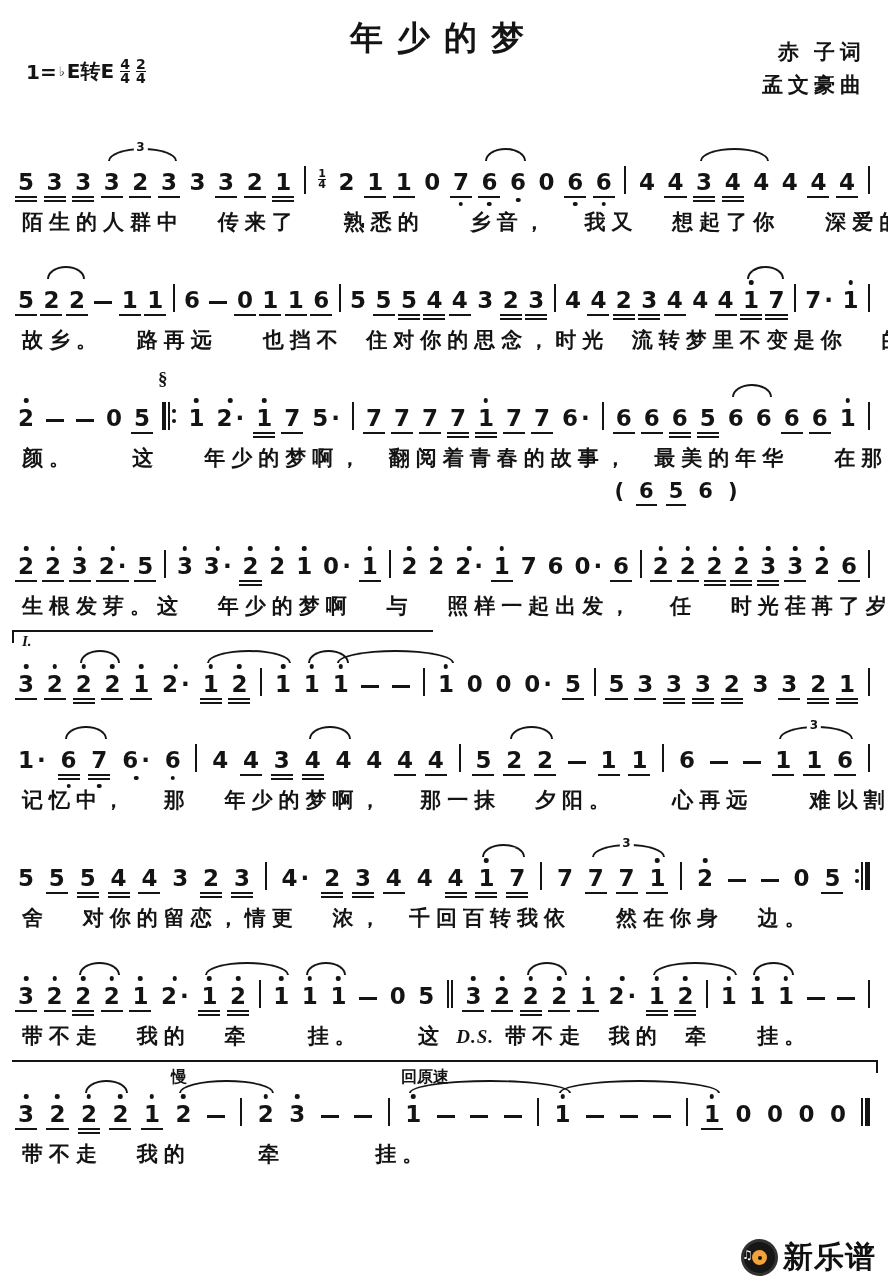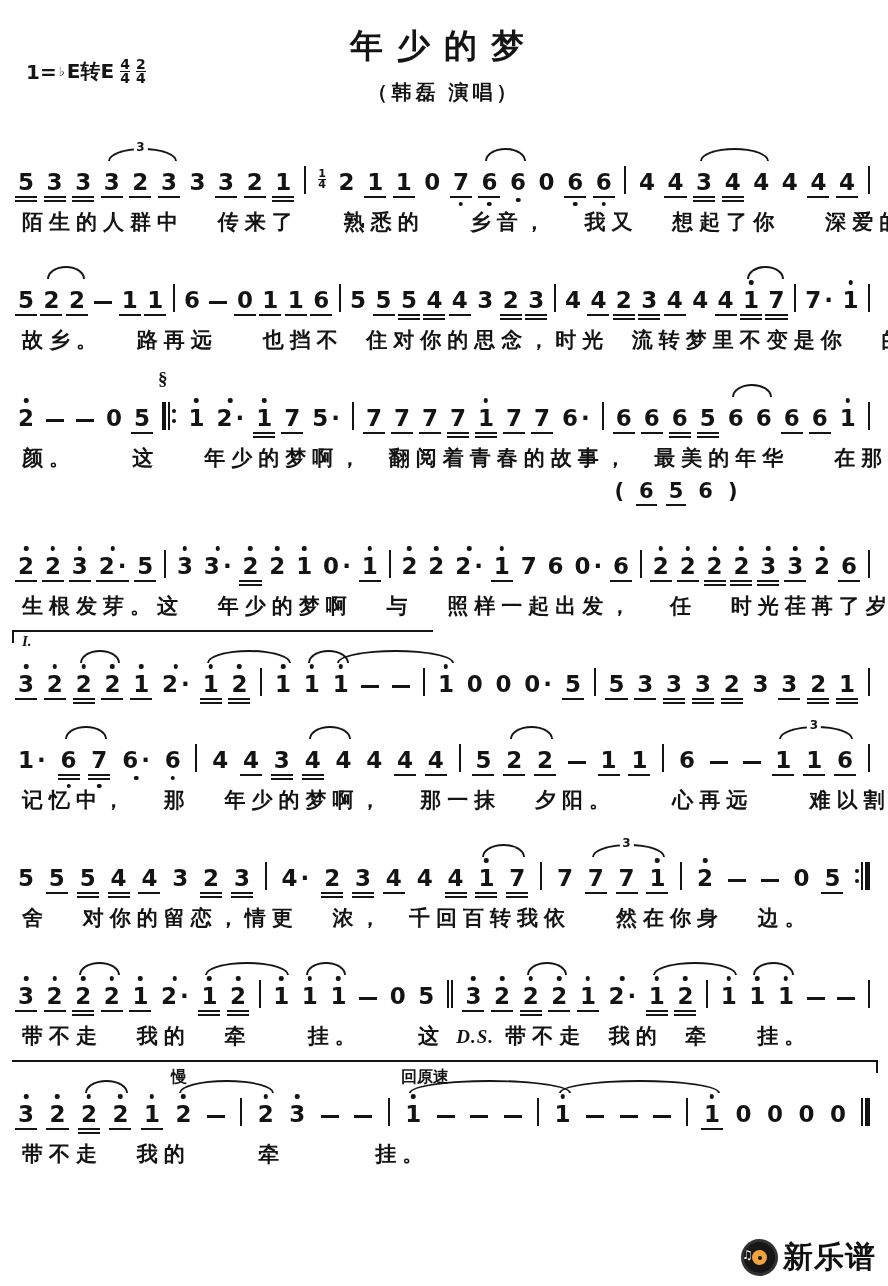--- a/index.html
+++ b/index.html
@@ -1,20 +1,20 @@
 <!DOCTYPE html>
 <html><head>
 <meta charset="utf-8">
 <style>
   html,body{margin:0;padding:0;background:#fff;}
   .page{width:888px;height:1286px;position:relative;background:#fff;overflow:hidden;
         font-family:"DejaVu Sans",sans-serif;color:#141414;}
   
   .hdr{position:relative;height:118px;}
-  .title{text-align:center;font:bold 33px "Liberation Serif",serif;letter-spacing:14px;padding-top:24px;}
+  .title{text-align:center;font:bold 33px "Liberation Serif",serif;letter-spacing:14px;padding-top:16px;}
   .subtitle{text-align:center;font:bold 20px "Liberation Serif",serif;letter-spacing:4px;margin-top:10px;}
   .credits{position:absolute;right:22px;top:36px;text-align:right;
            font:bold 21px "Liberation Serif",serif;letter-spacing:5px;line-height:33px;}
   .keysig{position:absolute;left:26px;top:58px;font:bold 20px "DejaVu Sans",sans-serif;
           display:flex;align-items:center;gap:2px;}
   .keysig sup{font-size:13px;vertical-align:super;}
   .frac{display:inline-flex;flex-direction:column;align-items:center;font:bold 14px "DejaVu Sans",sans-serif;
         line-height:13px;margin-left:4px;}
   .frac b{border-top:1.5px solid #141414;}
   
@@ -65,21 +65,24 @@
   .disc::before{content:"";width:4px;height:4px;border-radius:50%;background:#141414;position:absolute;z-index:2;}
   .disc .note{position:absolute;left:1px;top:9px;color:#fff;font-size:12px;z-index:3;}
   .logo-text{font:bold 30px "DejaVu Sans",sans-serif;letter-spacing:1px;color:#111;}
 </style>
 <style>.disc::after{background:#f2a33c;}</style></head>
 <body>
 
 <div class="page">
   <div class="hdr">
     <div class="title">年少的梦</div>
-    <div class="subtitle">（韩磊 演唱）</div>
+    <div class="credits">
+      <div>赤  子词</div>
+      <div>孟文豪曲</div>
+    </div>
     <div class="keysig">
       <span>1=</span>
         <sup>♭</sup>
         <span>E转E</span>
       <span class="frac">
           <span>4</span>
           <b>4</b>
         </span>
       <span class="frac">
           <span>2</span>

